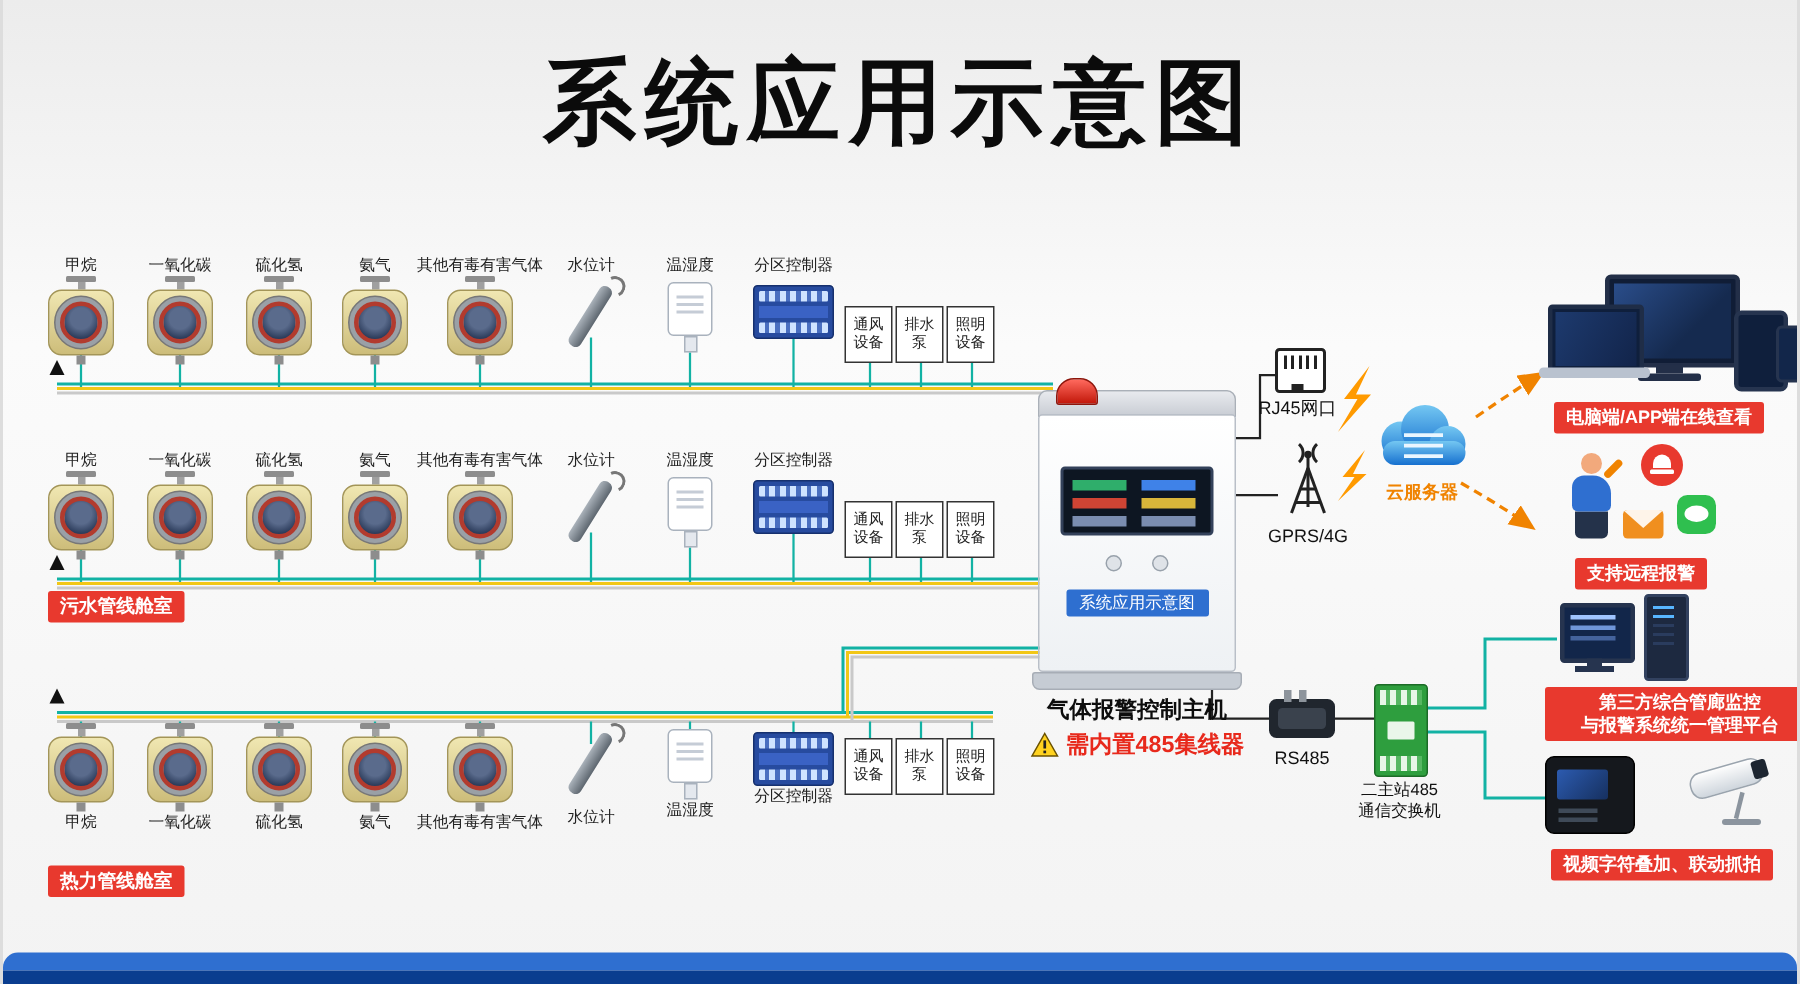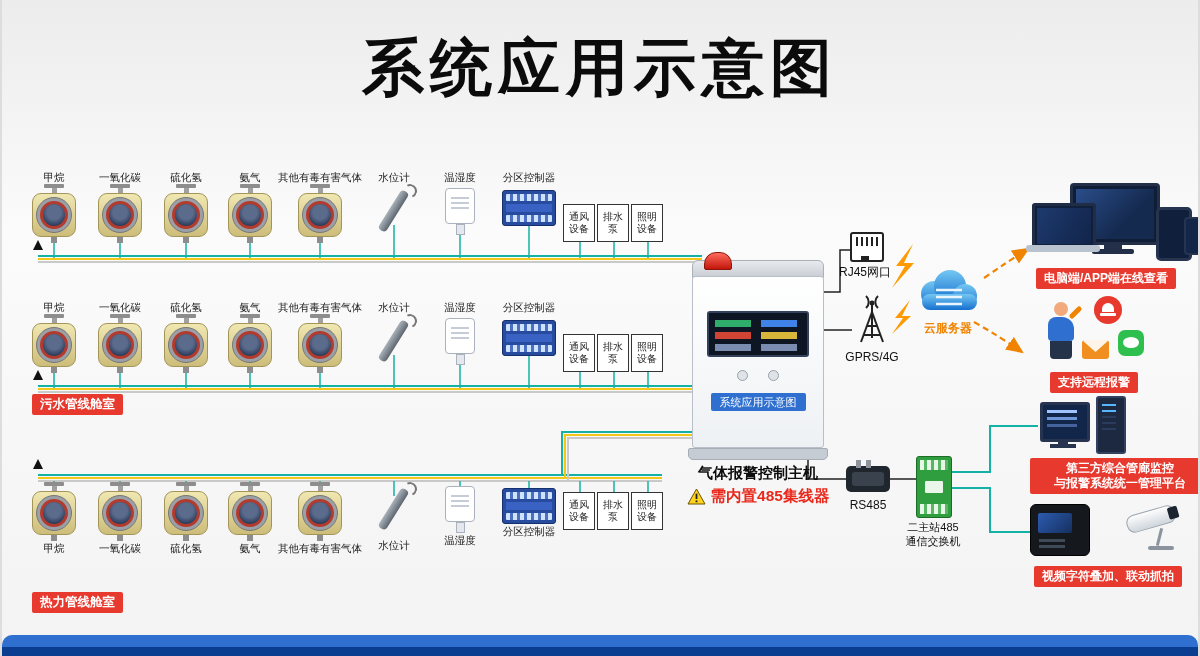--- a/index.html
+++ b/index.html
@@ -507,21 +507,21 @@
           </div>
         </div>
         <div class="s-label">分区控制器</div>
       </div>
       <div class="dev-box" style="left: 561px;">通风设备</div>
       <div class="dev-box" style="left: 595px;">排水泵</div>
       <div class="dev-box" style="left: 629px;">照明设备</div>
     </div>
 
   <div class="cabin-tag" style="left:30px;top:394px">污水管线舱室</div>
-  <div class="cabin-tag" style="left:30px;top:592px">热力管线舱室</div>
+  <div class="cabin-tag" style="left:30px;top:577px">热力管线舱室</div>
 
   <div class="controller">
     <div class="ctrl-cap"></div>
     <div class="beacon"></div>
     <div class="ctrl-body">
       <div class="ctrl-screen"></div>
       <div class="ctrl-btns">
           <span></span>
           <span></span>
         </div>

